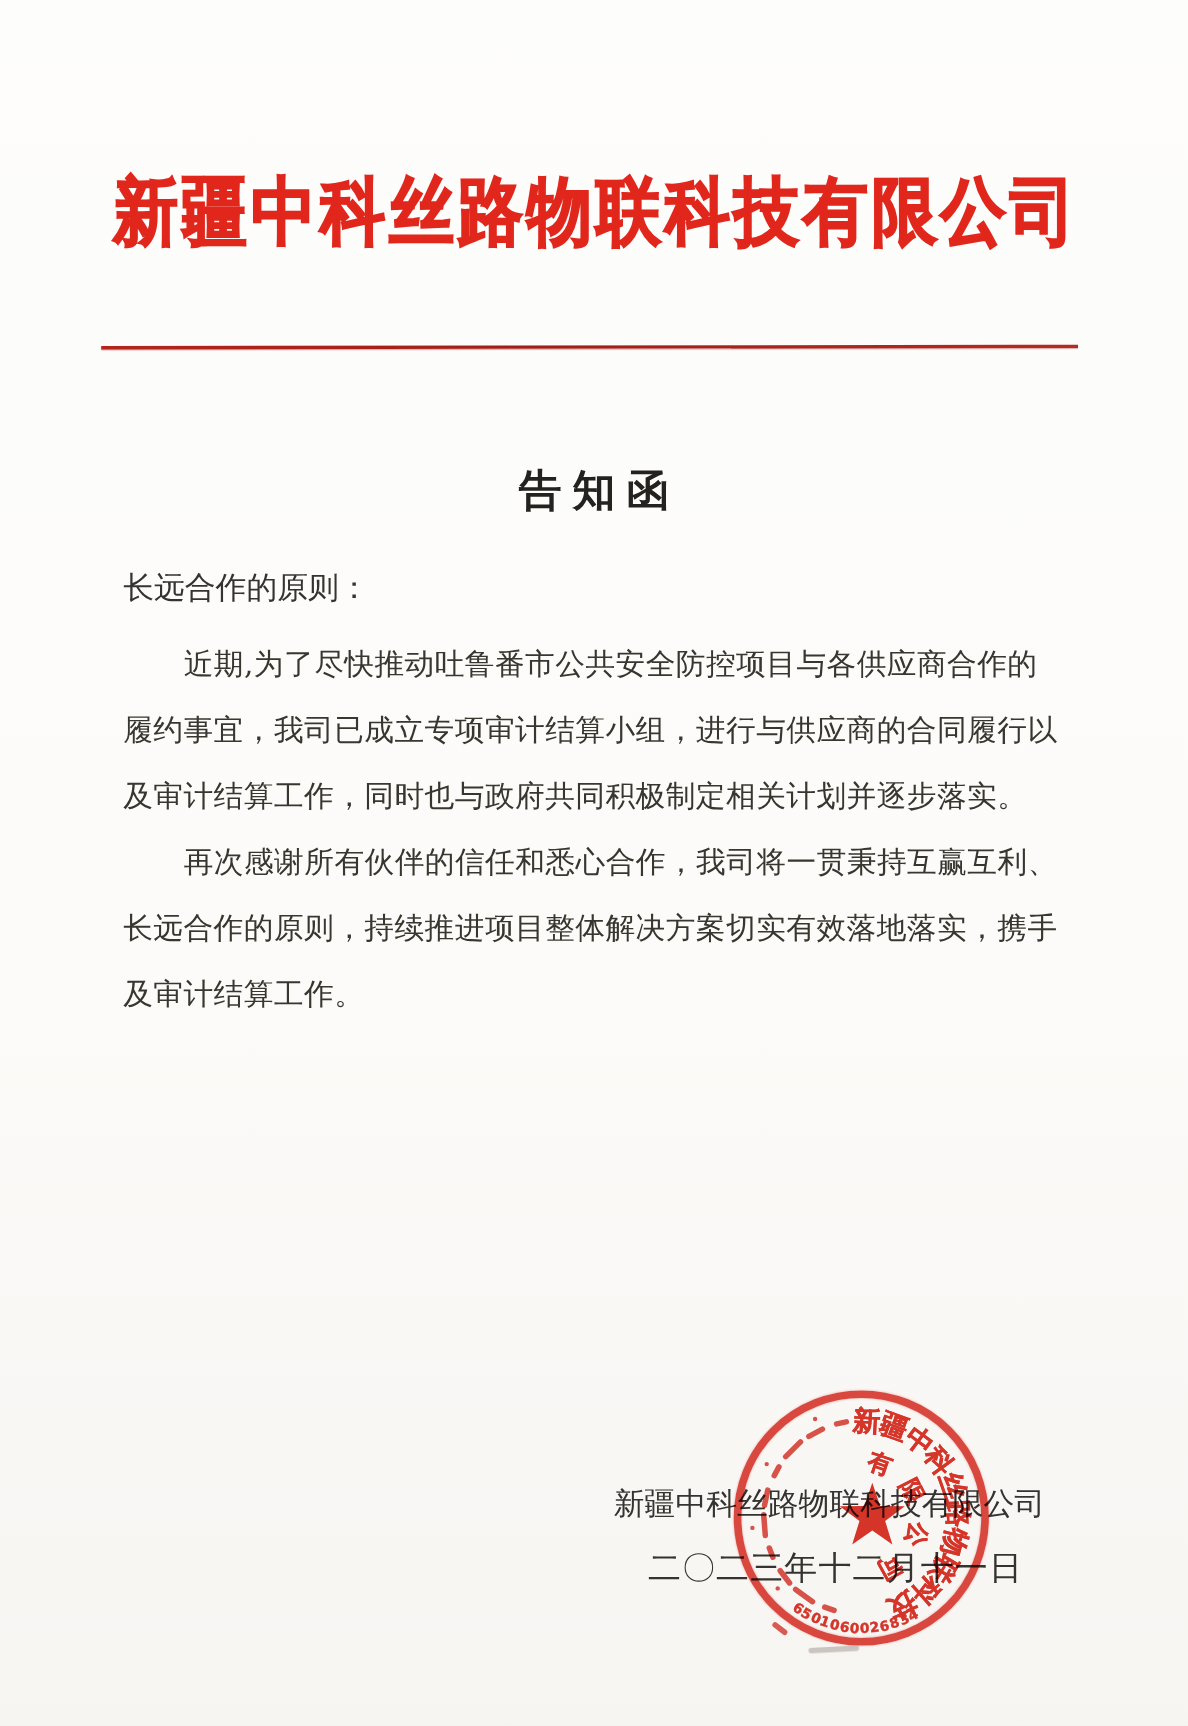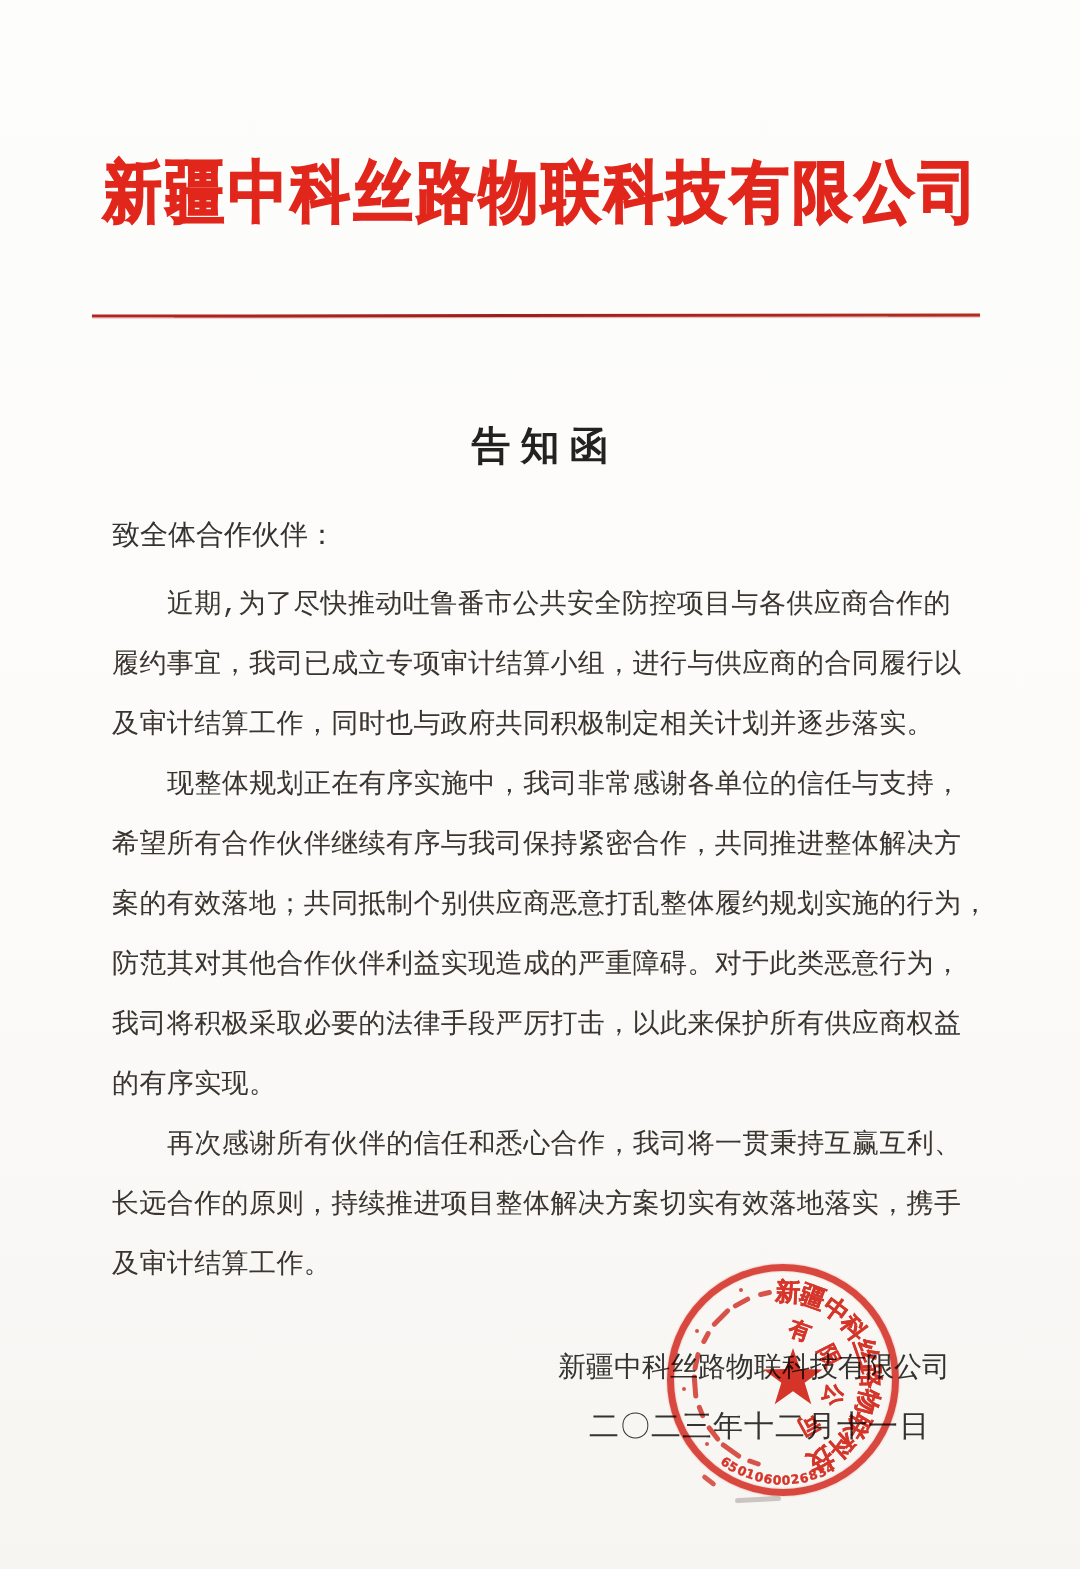--- a/index.html
+++ b/index.html
@@ -33,21 +33,21 @@
     letter-spacing:10px;text-indent:10px;color:#24221f;margin-top:36px;
   }
   .salutation{
     position:absolute;left:112px;top:505px;width:880px;
     font-size:28px;line-height:60px;color:#35332f;white-space:nowrap;
   }
   .letter-body{
     position:absolute;left:112px;top:575px;width:880px;
     font-size:27px;letter-spacing:.4px;color:#38362f;
   }
-  .letter-body .line{height:60px;line-height:60px;white-space:nowrap;font-family:Liberation Mono, monospace;}
+  .letter-body .line{height:60px;line-height:60px;white-space:nowrap;}
   .letter-body .line.indent{text-indent:55px;}
   .sig-company{
     position:absolute;left:0;top:1349px;width:1080px;
     text-align:right;padding-right:130px;box-sizing:border-box;
     font-size:28px;line-height:36px;color:#35332f;white-space:nowrap;
   }
   .sig-date{
     position:absolute;left:0;top:1408px;width:1080px;
     text-align:right;padding-right:150px;box-sizing:border-box;
     font-size:30px;line-height:36px;letter-spacing:1px;color:#35332f;white-space:nowrap;
@@ -84,35 +84,27 @@
 <body>
 
 <div class="page">
 
   <div class="company-header">新疆中科丝路物联科技有限公司</div>
 
   <div class="red-rule"></div>
 
   <div class="doc-title">告知函</div>
 
-  <div class="salutation">致全体合作伙伴：</div>
+  <div class="salutation">长远合作的原则：</div>
 
   <div class="letter-body" id="letter-body">
       <div>
         <div class="line indent">近期,为了尽快推动吐鲁番市公共安全防控项目与各供应商合作的</div>
         <div class="line">履约事宜，我司已成立专项审计结算小组，进行与供应商的合同履行以</div>
         <div class="line">及审计结算工作，同时也与政府共同积极制定相关计划并逐步落实。</div>
-      </div>
-      <div>
-        <div class="line indent">现整体规划正在有序实施中，我司非常感谢各单位的信任与支持，</div>
-        <div class="line">希望所有合作伙伴继续有序与我司保持紧密合作，共同推进整体解决方</div>
-        <div class="line">案的有效落地；共同抵制个别供应商恶意打乱整体履约规划实施的行为，</div>
-        <div class="line">防范其对其他合作伙伴利益实现造成的严重障碍。对于此类恶意行为，</div>
-        <div class="line">我司将积极采取必要的法律手段严厉打击，以此来保护所有供应商权益</div>
-        <div class="line">的有序实现。</div>
       </div>
       <div>
         <div class="line indent">再次感谢所有伙伴的信任和悉心合作，我司将一贯秉持互赢互利、</div>
         <div class="line">长远合作的原则，持续推进项目整体解决方案切实有效落地落实，携手</div>
         <div class="line">及审计结算工作。</div>
       </div>
     </div>
 
   <div class="sig-company">新疆中科丝路物联科技有限公司</div>
 

